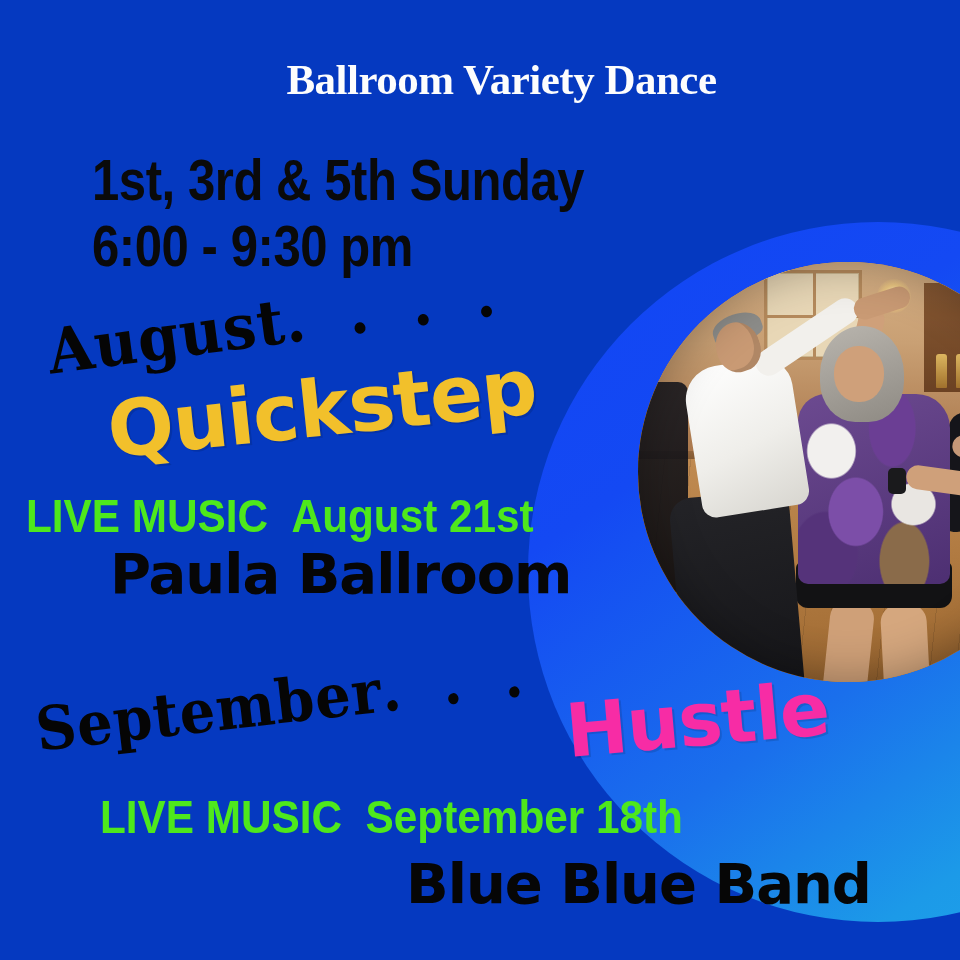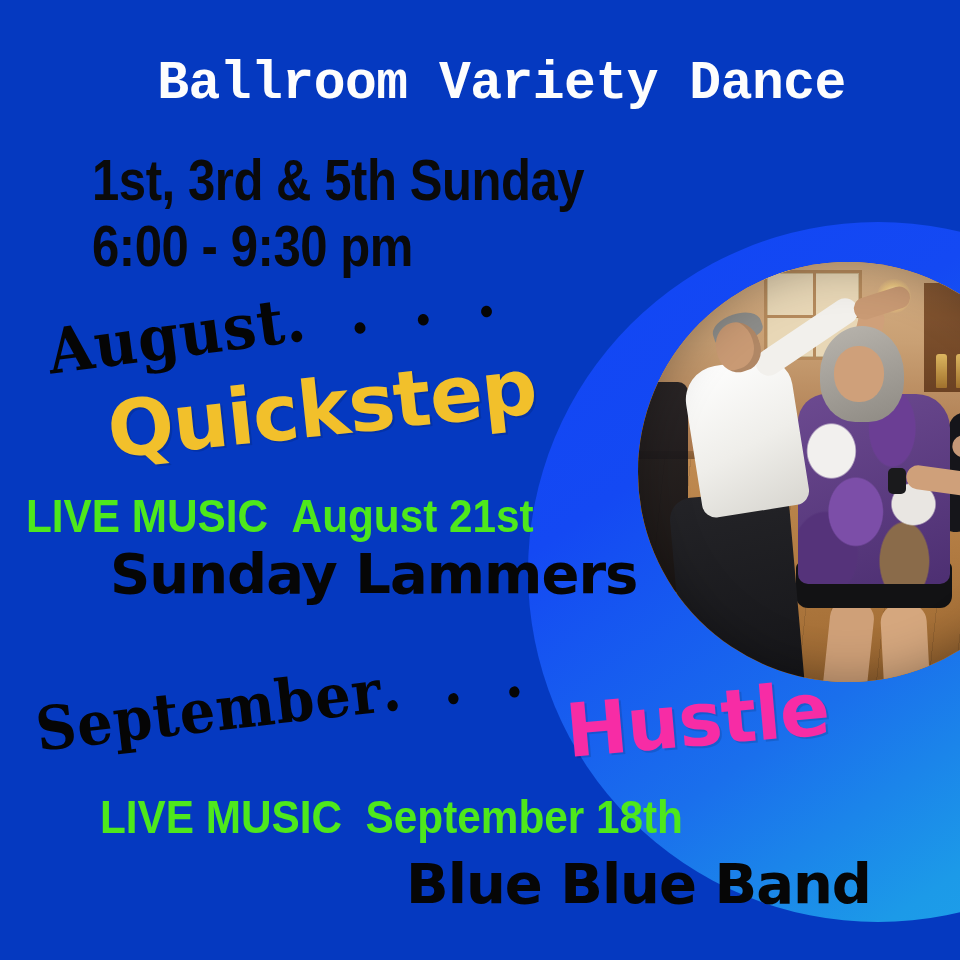--- a/index.html
+++ b/index.html
@@ -157,24 +157,24 @@
     pointer-events: none;
   }
 
   
   .txt { position: absolute; z-index: 5; white-space: nowrap; line-height: 1; }
 
   .title {
     left: 0; right: 0; top: 58px;
     text-align: center;
     color: #fdfdfd;
-    font-size: 53px;
+    font-size: 43px;
     font-weight: 700;
     letter-spacing: -0.5px;
-    font-family: Liberation Mono, monospace;
+    font-family: Liberation Serif, serif;
     margin-left: 43px;
   }
 
   .when {
     left: 92px; top: 152px;
     color: #0a0a0a;
     font-size: 57px;
     font-weight: 700;
     font-family: "Liberation Sans Narrow", "Liberation Sans", sans-serif;
     transform: scaleX(0.86);
@@ -303,21 +303,21 @@
   <div class="txt month month-aug">
     <span>August</span><span class="dots">. . . .</span>
   </div>
 
   <div class="txt dance-style dance-quickstep">Quickstep</div>
 
   <div class="txt live live-aug">
     <span>LIVE MUSIC</span>&nbsp;&nbsp;<span>August 21st</span>
   </div>
 
-  <div class="txt band band-a1">Sunday Lammers</div>
+  <div class="txt band band-a1">Paula Ballroom</div>
 
   <div class="txt month month-sep">
     <span>September</span><span class="dots">. . .</span>
   </div>
 
   <div class="txt dance-style dance-hustle">Hustle</div>
 
   <div class="txt live live-sep">
     <span>LIVE MUSIC</span>&nbsp;&nbsp;<span>September 18th</span>
   </div>

